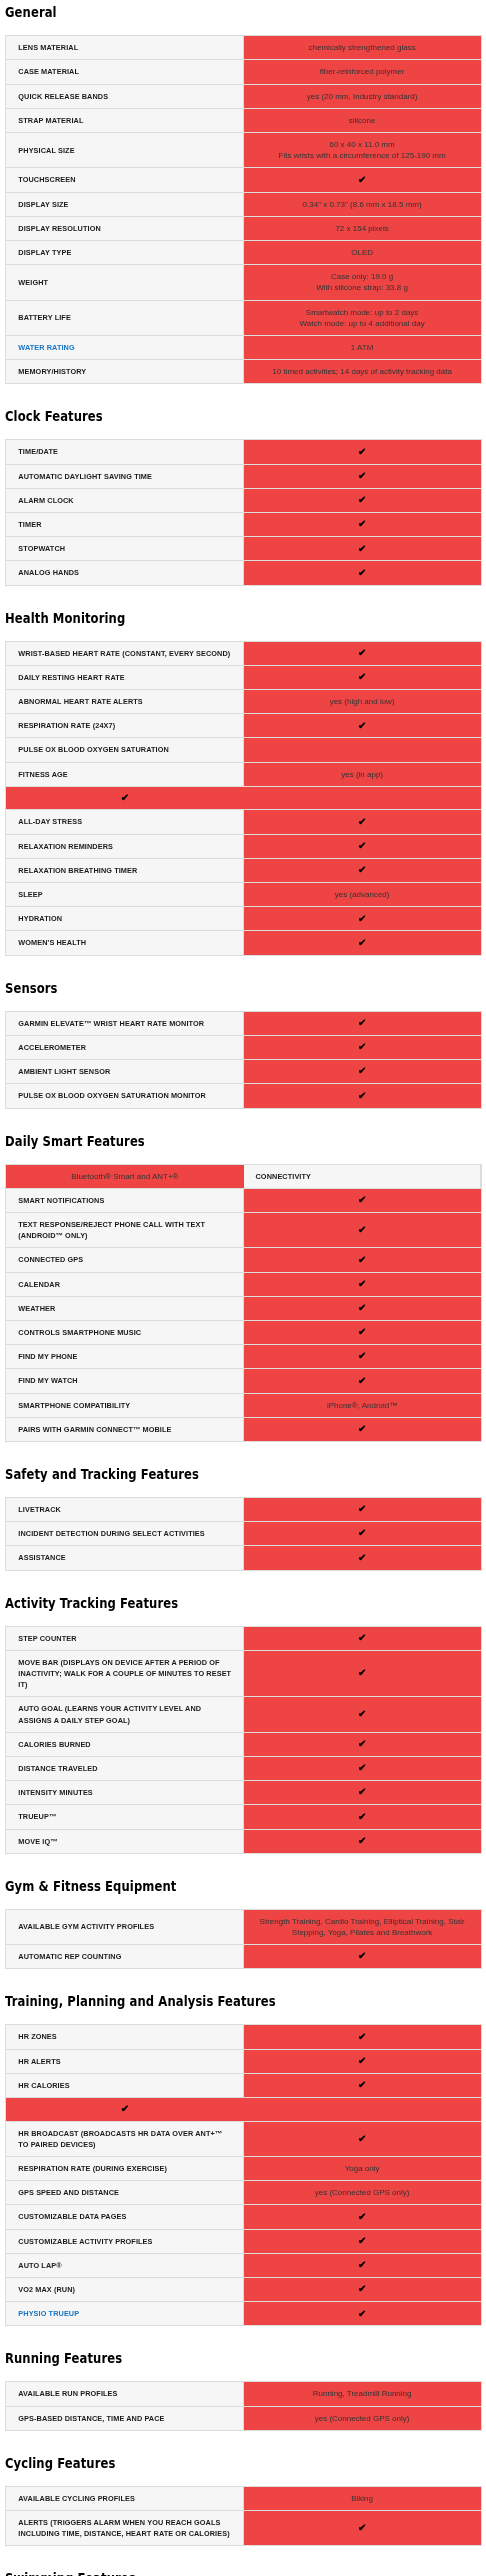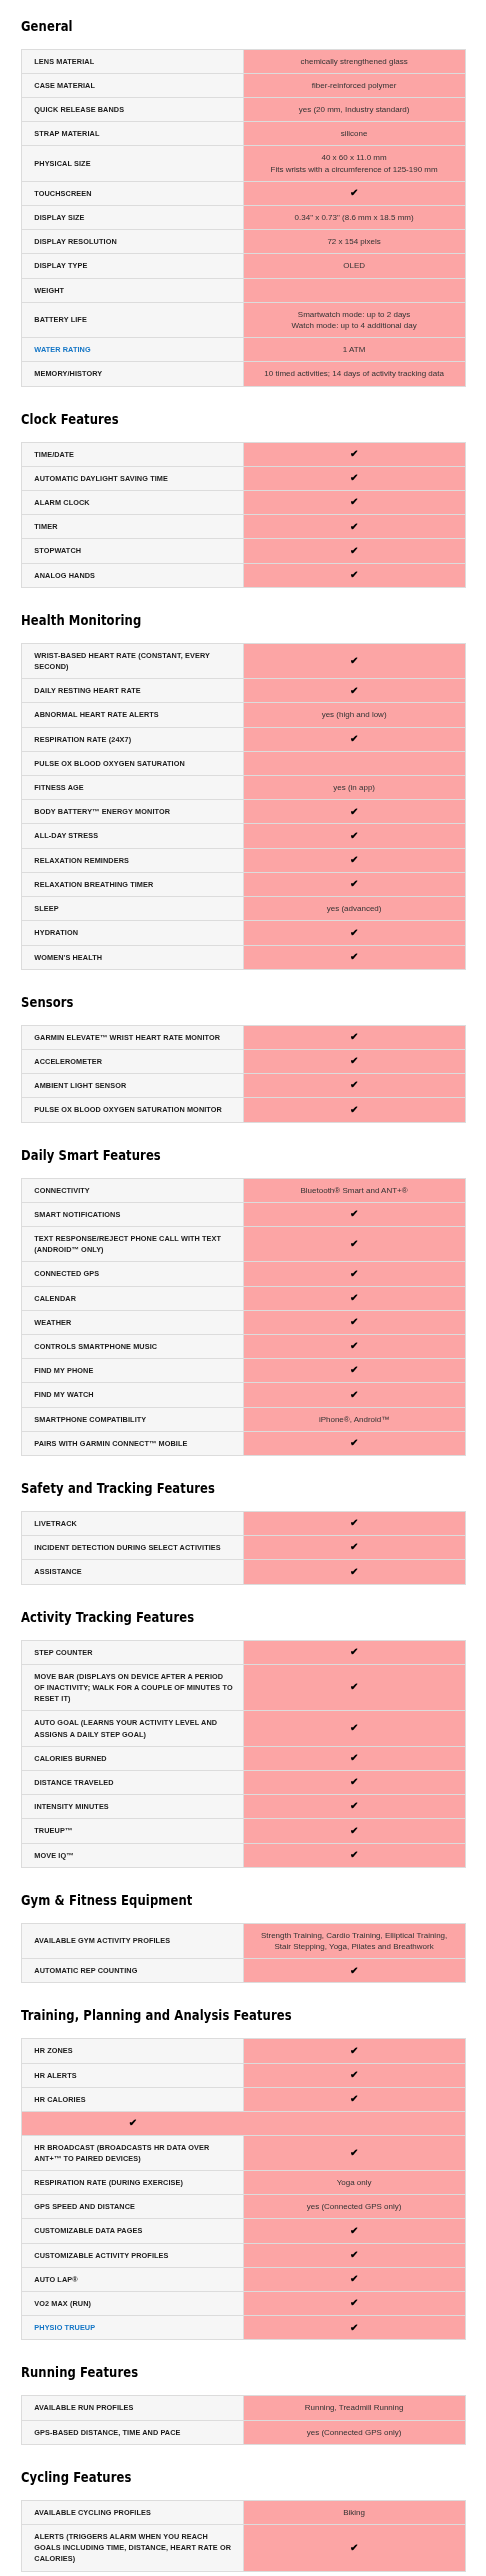--- a/index.html
+++ b/index.html
@@ -5,38 +5,38 @@
   html, body {
     margin: 0;
     padding: 0;
     background: #ffffff;
     font-family: "Liberation Sans", sans-serif;
     color: #111;
   }
   body { width: 487px; }
   #content { padding: 2.6px 5.3px 12px 5.3px; }
 
-  .spec-section { margin: 16px; }
+  .spec-section { margin: 0; }
   .section-title {
     font-family: "DejaVu Sans", sans-serif;
     font-size: 13.2px;
     line-height: 16px;
     font-weight: 700;
     color: #000;
     margin: 25px 0 14px 0;
     transform: scaleX(0.88);
     transform-origin: left center;
     letter-spacing: 0.1px;
     white-space: nowrap;
   }
   .spec-section:first-child .section-title { margin-top: 2.6px; }
 
   .spec-table {
     border: 0.7px solid #dcdcdc;
-    background: #fca5a5;
+    background: #ef4444;
   }
   .spec-row {
     display: flex;
     border-top: 0.7px solid #dcdcdc;
   }
   .spec-row:first-child { border-top: none; }
 
   .cell {
     box-sizing: border-box;
     width: 50%;
@@ -93,21 +93,21 @@
           <div class="cell label">QUICK RELEASE BANDS</div>
           <div class="cell value">yes (20 mm, Industry standard)</div>
         </div>
         <div class="spec-row">
           <div class="cell label">STRAP MATERIAL</div>
           <div class="cell value">silicone</div>
         </div>
         <div class="spec-row">
           <div class="cell label">PHYSICAL SIZE</div>
           <div class="cell value">
-            <div class="vline">40 x 60 x 11.0 mm</div>
+            <div class="vline">60 x 40 x 11.0 mm</div>
             <div class="vline">Fits wrists with a circumference of 125-190 mm</div>
           </div>
         </div>
         <div class="spec-row">
           <div class="cell label">TOUCHSCREEN</div>
           <div class="cell value">
             <span class="check">✔</span>
           </div>
         </div>
         <div class="spec-row">
@@ -117,20 +117,24 @@
         <div class="spec-row">
           <div class="cell label">DISPLAY RESOLUTION</div>
           <div class="cell value">72 x 154 pixels</div>
         </div>
         <div class="spec-row">
           <div class="cell label">DISPLAY TYPE</div>
           <div class="cell value">OLED</div>
         </div>
         <div class="spec-row">
           <div class="cell label">WEIGHT</div>
+          <div class="cell value">
+            <div class="vline">Case only: 19.0 g</div>
+            <div class="vline">With silicone strap: 33.8 g</div>
+          </div>
         </div>
         <div class="spec-row">
           <div class="cell label">BATTERY LIFE</div>
           <div class="cell value">
             <div class="vline">Smartwatch mode: up to 2 days</div>
             <div class="vline">Watch mode: up to 4 additional day</div>
           </div>
         </div>
         <div class="spec-row">
           <div class="cell label link">WATER RATING</div>
@@ -209,21 +213,20 @@
           </div>
         </div>
         <div class="spec-row">
           <div class="cell label">PULSE OX BLOOD OXYGEN SATURATION</div>
         </div>
         <div class="spec-row">
           <div class="cell label">FITNESS AGE</div>
           <div class="cell value">yes (in app)</div>
         </div>
         <div class="spec-row">
-          <div class="cell label">BODY BATTERY™ ENERGY MONITOR</div>
           <div class="cell value">
             <span class="check">✔</span>
           </div>
         </div>
         <div class="spec-row">
           <div class="cell label">ALL-DAY STRESS</div>
           <div class="cell value">
             <span class="check">✔</span>
           </div>
         </div>
@@ -283,22 +286,22 @@
           <div class="cell value">
             <span class="check">✔</span>
           </div>
         </div>
       </div>
     </section>
     <section class="spec-section">
       <h2 class="section-title">Daily Smart Features</h2>
       <div class="spec-table">
         <div class="spec-row">
+          <div class="cell value">Bluetooth® Smart and ANT+®</div>
           <div class="cell label">CONNECTIVITY</div>
-          <div class="cell value">Bluetooth® Smart and ANT+®</div>
         </div>
         <div class="spec-row">
           <div class="cell label">SMART NOTIFICATIONS</div>
           <div class="cell value">
             <span class="check">✔</span>
           </div>
         </div>
         <div class="spec-row">
           <div class="cell label">TEXT RESPONSE/REJECT PHONE CALL WITH TEXT (ANDROID™ ONLY)</div>
           <div class="cell value">

